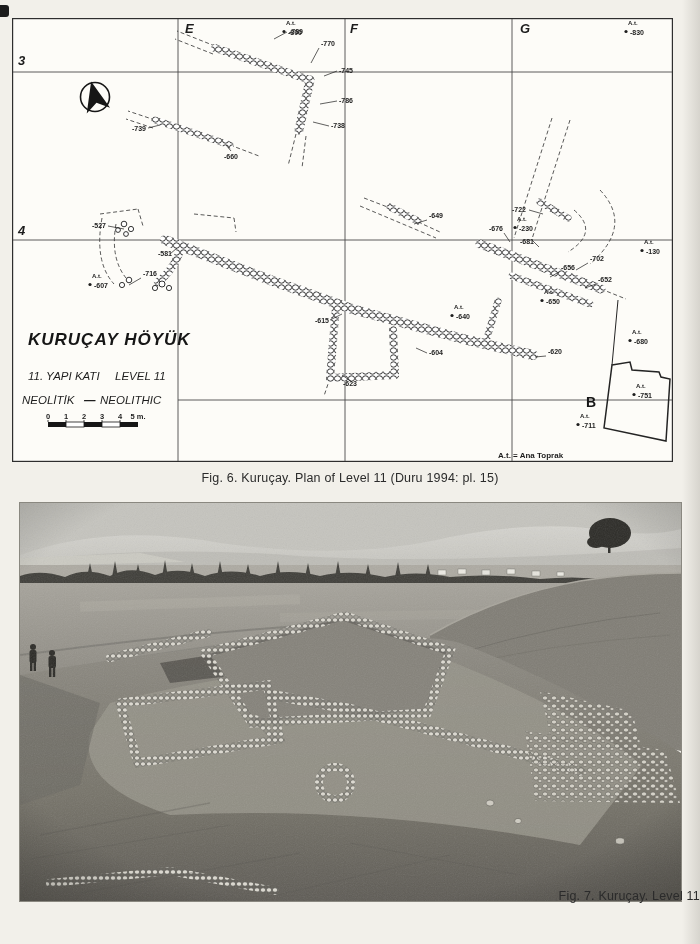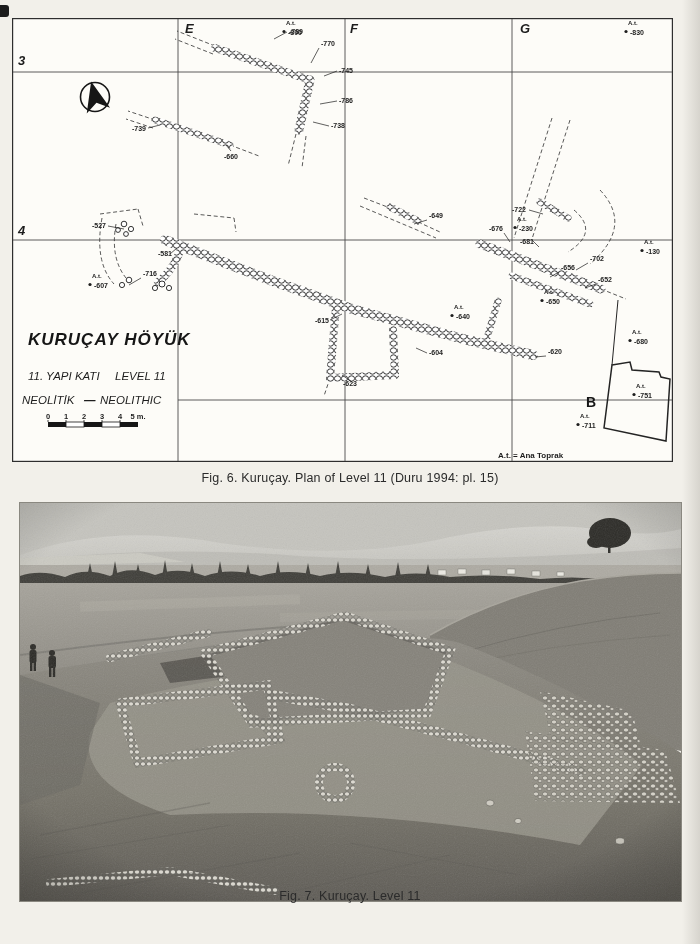--- a/index.html
+++ b/index.html
@@ -9,21 +9,21 @@
     font-family:"Liberation Sans",sans-serif;
   }
   #page-edge{position:absolute;right:0;top:0;width:18px;height:944px;
     background:linear-gradient(to right,rgba(0,0,0,0),rgba(90,85,75,.18));pointer-events:none;}
   #corner-mark{position:absolute;left:0;top:5px;width:9px;height:12px;background:#1c1c1c;border-radius:0 3px 3px 0;}
   #plan-wrap{position:absolute;left:12px;top:18px;width:661px;height:444px;}
   #photo-wrap{position:absolute;left:20px;top:503px;width:661px;height:398px;box-shadow:0 0 0 1px #8a8880;}
   .caption{position:absolute;left:0;width:700px;text-align:center;color:#2b2b2b;
     font-size:12.5px;letter-spacing:.2px;}
   #cap6{top:471px;}
-  #cap7{top:889px;}
+  #cap7{top:889px;text-align:right;}
 
   
   .t-grid{font-style:italic;font-weight:bold;font-size:13px;fill:#1d1d1d;}
   .t-at{font-weight:bold;font-size:6px;fill:#1d1d1d;}
   .t-spot{font-weight:bold;font-size:7px;fill:#1d1d1d;}
   .t-scale{font-weight:bold;font-size:7.5px;fill:#1d1d1d;}
   .t-title{font-style:italic;font-weight:bold;font-size:17px;fill:#161616;letter-spacing:1px;}
   .t-sub{font-style:italic;font-size:11.5px;fill:#1d1d1d;}
   .t-note{font-weight:bold;font-size:8px;fill:#1d1d1d;}
   .t-b{font-weight:bold;font-size:14px;fill:#161616;}

